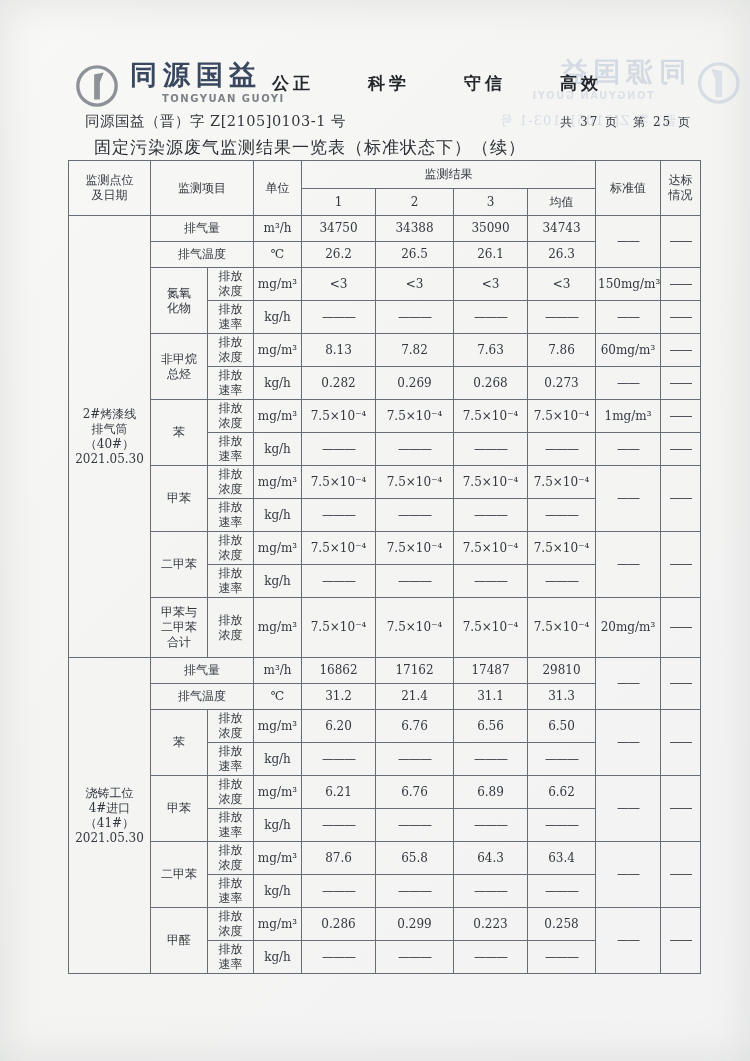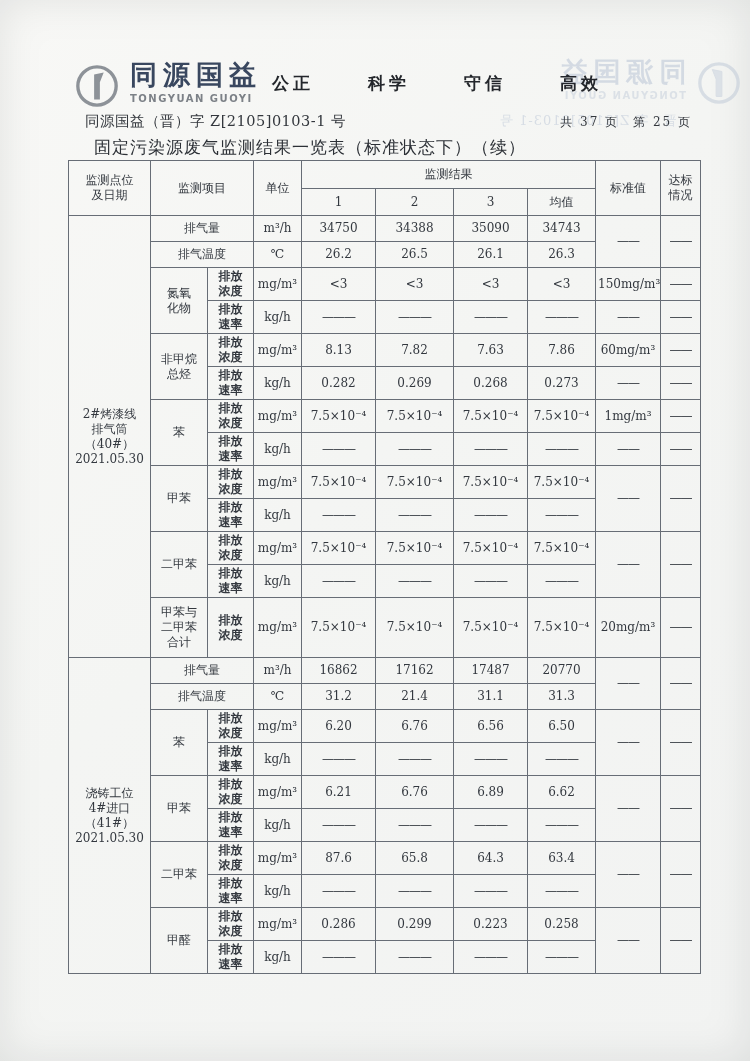--- a/index.html
+++ b/index.html
@@ -14,21 +14,21 @@
   .page{
     position:absolute;left:0;top:0;width:750px;height:1061px;
     background:linear-gradient(135deg,#f8f8f6 0%,#f4f5f3 45%,#f2f3f2 100%);
     box-shadow:inset 0 0 40px rgba(120,125,130,.18);
   }
   
   .logo-wrap{position:absolute;left:74px;top:63px;display:flex;align-items:flex-start;}
   .logo-circle{width:46px;height:46px;flex:0 0 auto;}
   .logo-text{margin-left:10px;}
   .logo-cn{font-size:27px;font-weight:bold;color:#39475f;letter-spacing:6px;line-height:1.1;font-family:Liberation Mono, monospace;}
-  .logo-en{font-size:10px;font-weight:bold;color:#7c8187;letter-spacing:1.5px;font-family:"DejaVu Sans","Liberation Sans",sans-serif;}
+  .logo-en{font-size:10px;font-weight:bold;color:#7c8187;letter-spacing:1.5px;font-family:"DejaVu Sans","Liberation Sans",sans-serif;margin-left:32px;}
   .slogans{position:absolute;left:272px;top:72px;width:330px;display:flex;justify-content:space-between;}
   .slogan{font-size:17px;font-weight:bold;color:#23262b;letter-spacing:4px;font-family:"DejaVu Sans","Liberation Sans",sans-serif;text-align:right;}
   .doc-no{position:absolute;left:85px;top:112px;font-size:14.5px;color:#33373d;letter-spacing:.5px;}
   .page-info{position:absolute;right:58px;top:114px;font-size:12px;color:#33373d;letter-spacing:2px;}
   .doc-title{position:absolute;left:0;top:136px;width:620px;text-align:center;font-size:17px;color:#2c3036;letter-spacing:1px;}
   
   .bleed{position:absolute;color:#b4c0d3;opacity:.55;transform:scaleX(-1);pointer-events:none;}
   .bleed-logo{right:8px;top:60px;display:flex;opacity:.5;}
   .bleed-logo .logo-cn{color:#b4c0d3;}
   .bleed-logo .logo-en{color:#c3cdda;}
@@ -41,21 +41,21 @@
     border-collapse:collapse;table-layout:fixed;
   }
   table.report td{
     border:1px solid #676d76;
     font-size:12px;color:#33383f;
     text-align:center;vertical-align:middle;
     padding:1px 2px;line-height:1.25;
     overflow:hidden;
   }
   td.pre{white-space:pre-line;}
-  td.sub{font-size:11px;font-weight:bold;}
+  td.sub{font-size:11px;}
   td.unit{font-size:11.5px;}
   td.val{text-align:left;padding-left:8px;font-size:12px;}
   td.std{font-size:11.5px;}
   tr.r-h1{height:28px;margin-left:28px;} tr.r-h2{height:27px;}
   tr.r-sm{height:26px;} tr.r-md{height:32px;} tr.r-lg{height:60px;}
   .dash{color:#3b4047;letter-spacing:-1px;}
 </style>
 </head>
 <body>
 
@@ -280,21 +280,21 @@
     <tr class="r-sm">
       <td rowspan="10" class="pre">浇铸工位
 4#进口
 （41#）
 2021.05.30</td>
       <td colspan="2">排气量</td>
       <td class="unit">m³/h</td>
       <td class="val">16862</td>
       <td class="val">17162</td>
       <td class="val">17487</td>
-      <td class="val">20770</td>
+      <td class="val">29810</td>
       <td rowspan="2" class="std dash">——</td>
       <td rowspan="2" class="dash">——</td>
     </tr>
     <tr class="r-sm">
       <td colspan="2">排气温度</td>
       <td class="unit">℃</td>
       <td class="val">31.2</td>
       <td class="val">21.4</td>
       <td class="val">31.1</td>
       <td class="val">31.3</td>

